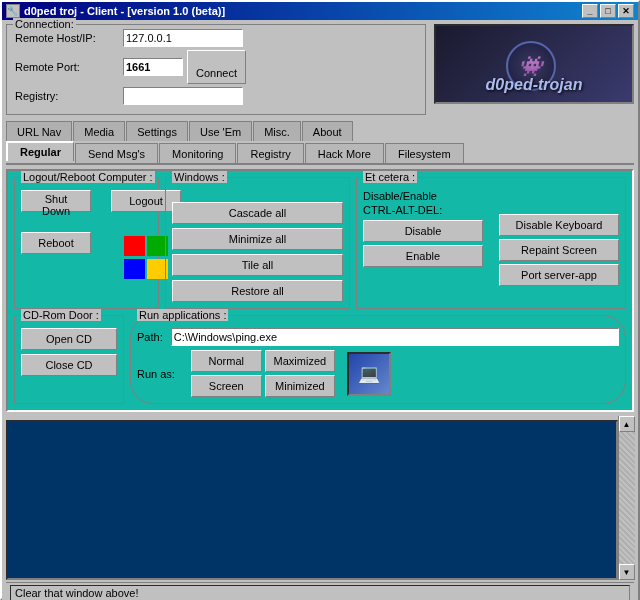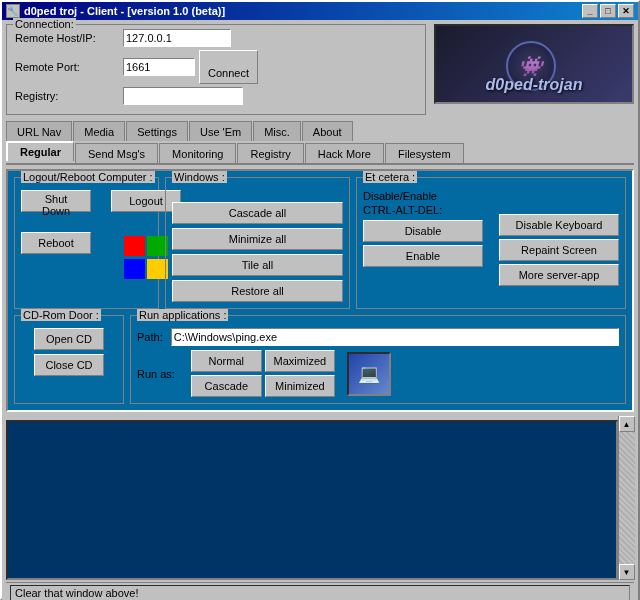--- a/index.html
+++ b/index.html
@@ -90,21 +90,21 @@
       width: 108px;
       font-size: 11px;
     }
     .field-input {
       border: 1px solid;
       border-color: #808080 #ffffff #ffffff #808080;
       background: white;
       height: 18px;
       font-size: 11px;
       padding: 0 2px;
-      width: 108px;
+      width: 120px;
     }
     .connect-btn {
       margin-left: 4px;
       height: 20px;
       padding: 16px 8px;
       background: #c0c0c0;
       border: 1px solid;
       border-color: #ffffff #808080 #808080 #ffffff;
       font-size: 11px;
       cursor: pointer;
@@ -200,21 +200,21 @@
     }
     .tab2.inactive {
       background: #b8b8b8;
       margin-top: 2px;
     }
 
     
     .content-area {
       border: 2px solid;
       border-color: #808080 #ffffff #ffffff #808080;
-      background: #0369a1;
+      background: #14b8a6;
       padding: 6px;
     }
 
     
     .sections-row {
       display: flex;
       gap: 6px;
     }
     .section-group {
       border: 1px solid #808080;
@@ -295,24 +295,24 @@
       margin-top: 6px;
     }
     .cdrom-section {
       width: 110px;
     }
     .cdrom-btns {
       display: flex;
       flex-direction: column;
       gap: 4px;
       margin-top: 8px;
-      align-items: center;
     }
     .run-section {
       flex: 1;
+      border-radius: 23px;
     }
     .run-content {
       margin-top: 8px;
     }
     .path-row {
       display: flex;
       align-items: center;
       gap: 4px;
       margin-bottom: 4px;
     }
@@ -442,21 +442,21 @@
 
     <div class="connection-row">
       <div class="connection-group">
         <span class="group-label">Connection:</span>
         <div class="field-row">
           <span class="field-label">Remote Host/IP:</span>
           <input class="field-input" type="text" value="127.0.0.1" style="">
         </div>
         <div class="field-row">
           <span class="field-label">Remote Port:</span>
-          <input class="field-input" type="text" style="width: 72px;" value="1661">
+          <input class="field-input" type="text" style="width: 60px; font-weight: bold;" value="1661">
           <button class="connect-btn">Connect</button>
         </div>
         <div class="field-row">
           <span class="field-label">Registry:</span>
           <input class="field-input password-input" type="password" style="">
         </div>
       </div>
       <div class="logo-area">
         <div class="logo-circle">👾</div>
         <span class="logo-text" style="position:absolute; bottom:8px; font-style:italic; font-size:16px; color:#aabbee;">d0ped-trojan</span>
@@ -519,21 +519,21 @@
               <div style="font-size: 11px; margin-bottom: 2px;">Disable/Enable</div>
               <div style="font-size: 11px; margin-bottom: 4px;">CTRL-ALT-DEL:</div>
               <div style="display: flex; flex-direction: column; gap: 3px;">
                 <button class="win-btn" style="width: 100%;">Disable</button>
                 <button class="win-btn" style="width: 100%;">Enable</button>
               </div>
             </div>
             <div style="flex: 1; display: flex; flex-direction: column; gap: 3px; justify-content: flex-end; padding-top: 24px;">
               <button class="win-btn" style="width: 100%;">Disable Keyboard</button>
               <button class="win-btn" style="width: 100%;">Repaint Screen</button>
-              <button class="win-btn" style="width: 100%;">More server-app</button>
+              <button class="win-btn" style="width: 100%;">Port server-app</button>
             </div>
           </div>
         </div>
 
       </div>
 
       <div class="bottom-row">
 
         <div class="section-group cdrom-section">
           <span class="section-label">CD-Rom Door :</span>
@@ -548,21 +548,21 @@
           <div class="run-content">
             <div class="path-row">
               <span style="font-size:11px; margin-right:4px;">Path:</span>
               <input class="path-input" type="text" value="C:\Windows\ping.exe" style="">
             </div>
             <div class="run-as-row">
               <span class="run-as-label">Run as:</span>
               <div class="run-btns-grid">
                 <button class="win-btn">Normal</button>
                 <button class="win-btn">Maximized</button>
-                <button class="win-btn">Cascade</button>
+                <button class="win-btn">Screen</button>
                 <button class="win-btn">Minimized</button>
               </div>
               <div class="run-app-icon" style="margin-left: 8px;">
                 <span>💻</span>
               </div>
             </div>
           </div>
         </div>
 
       </div>

